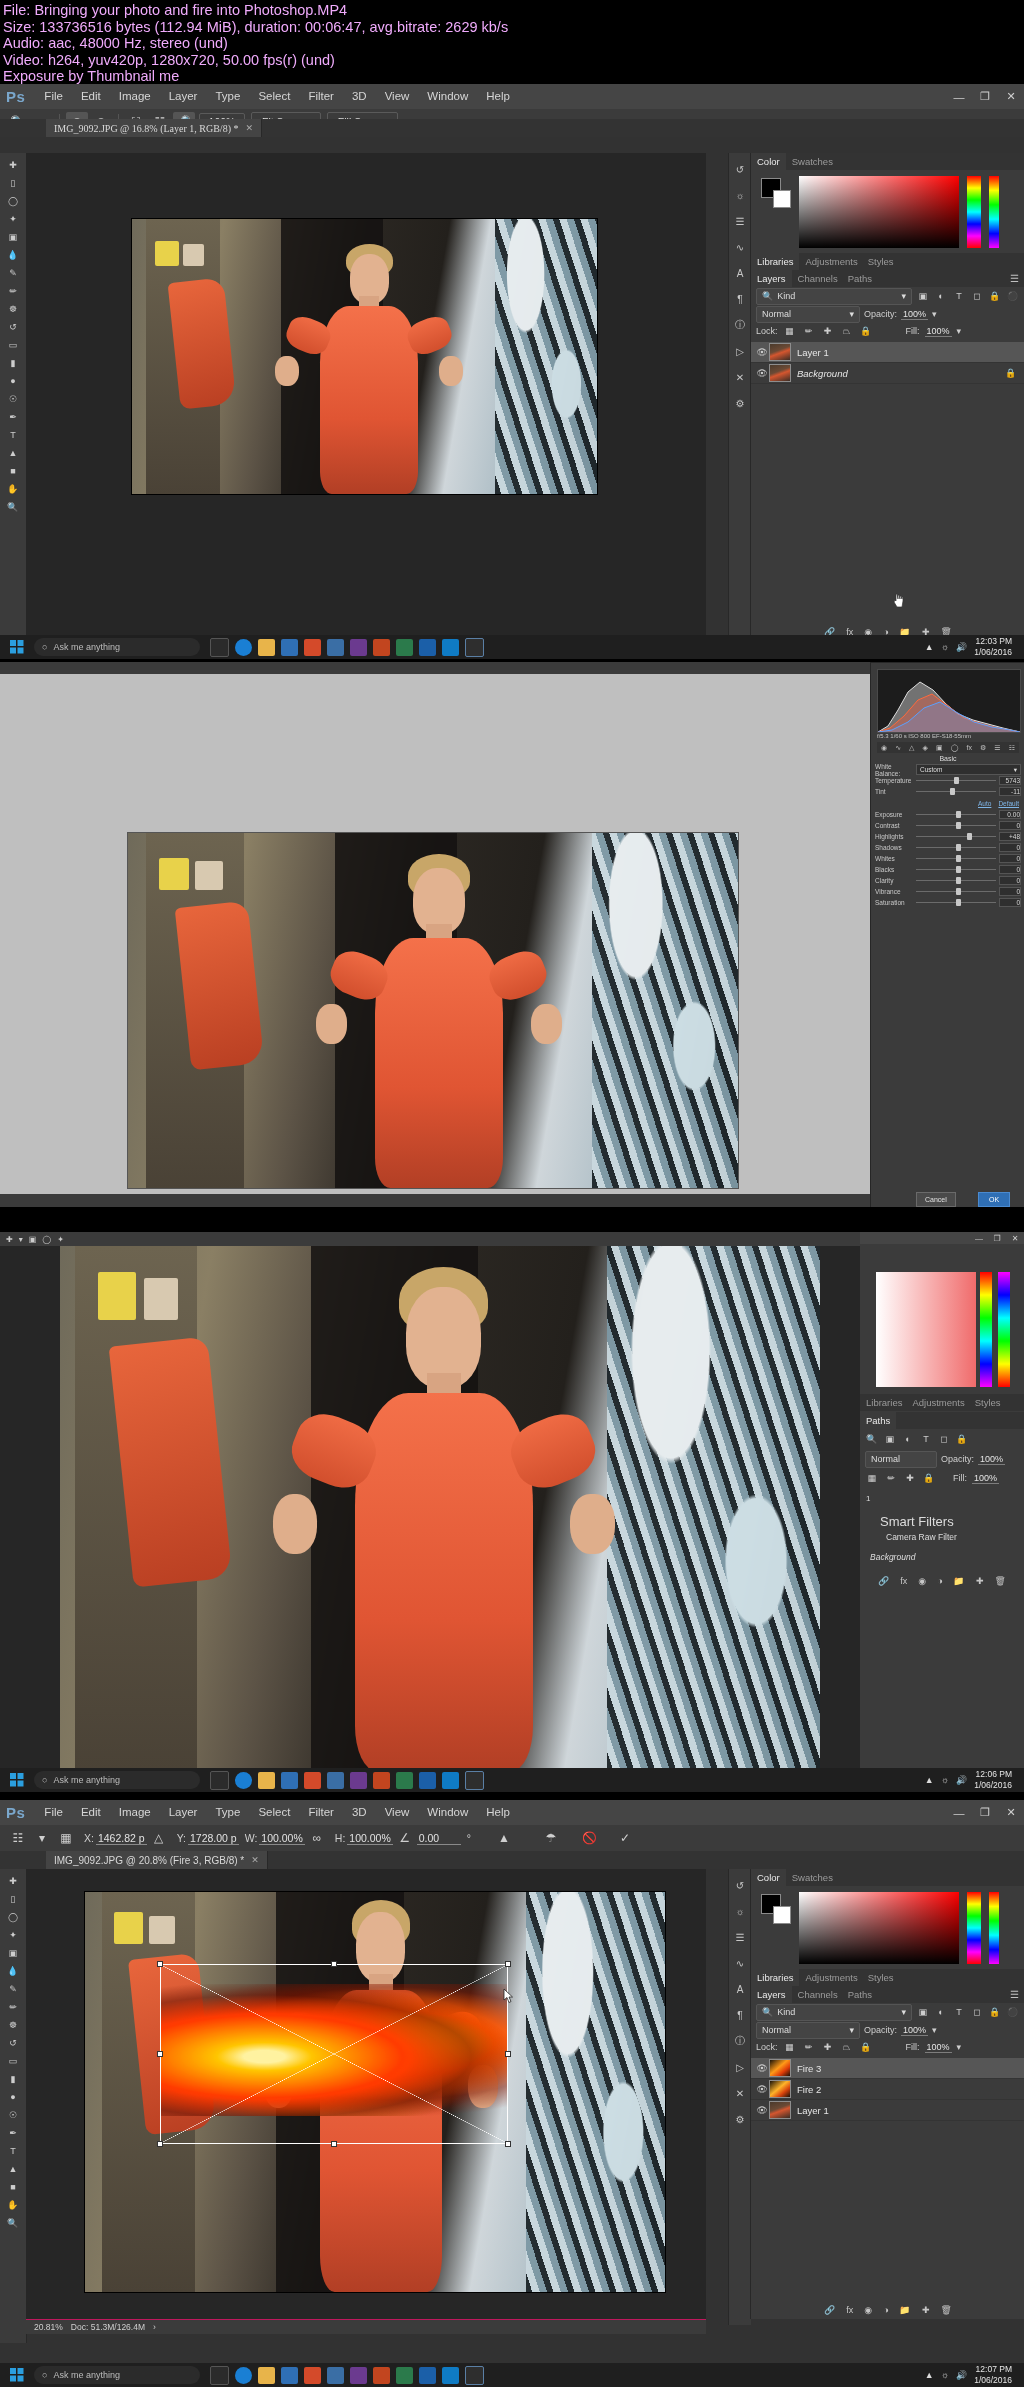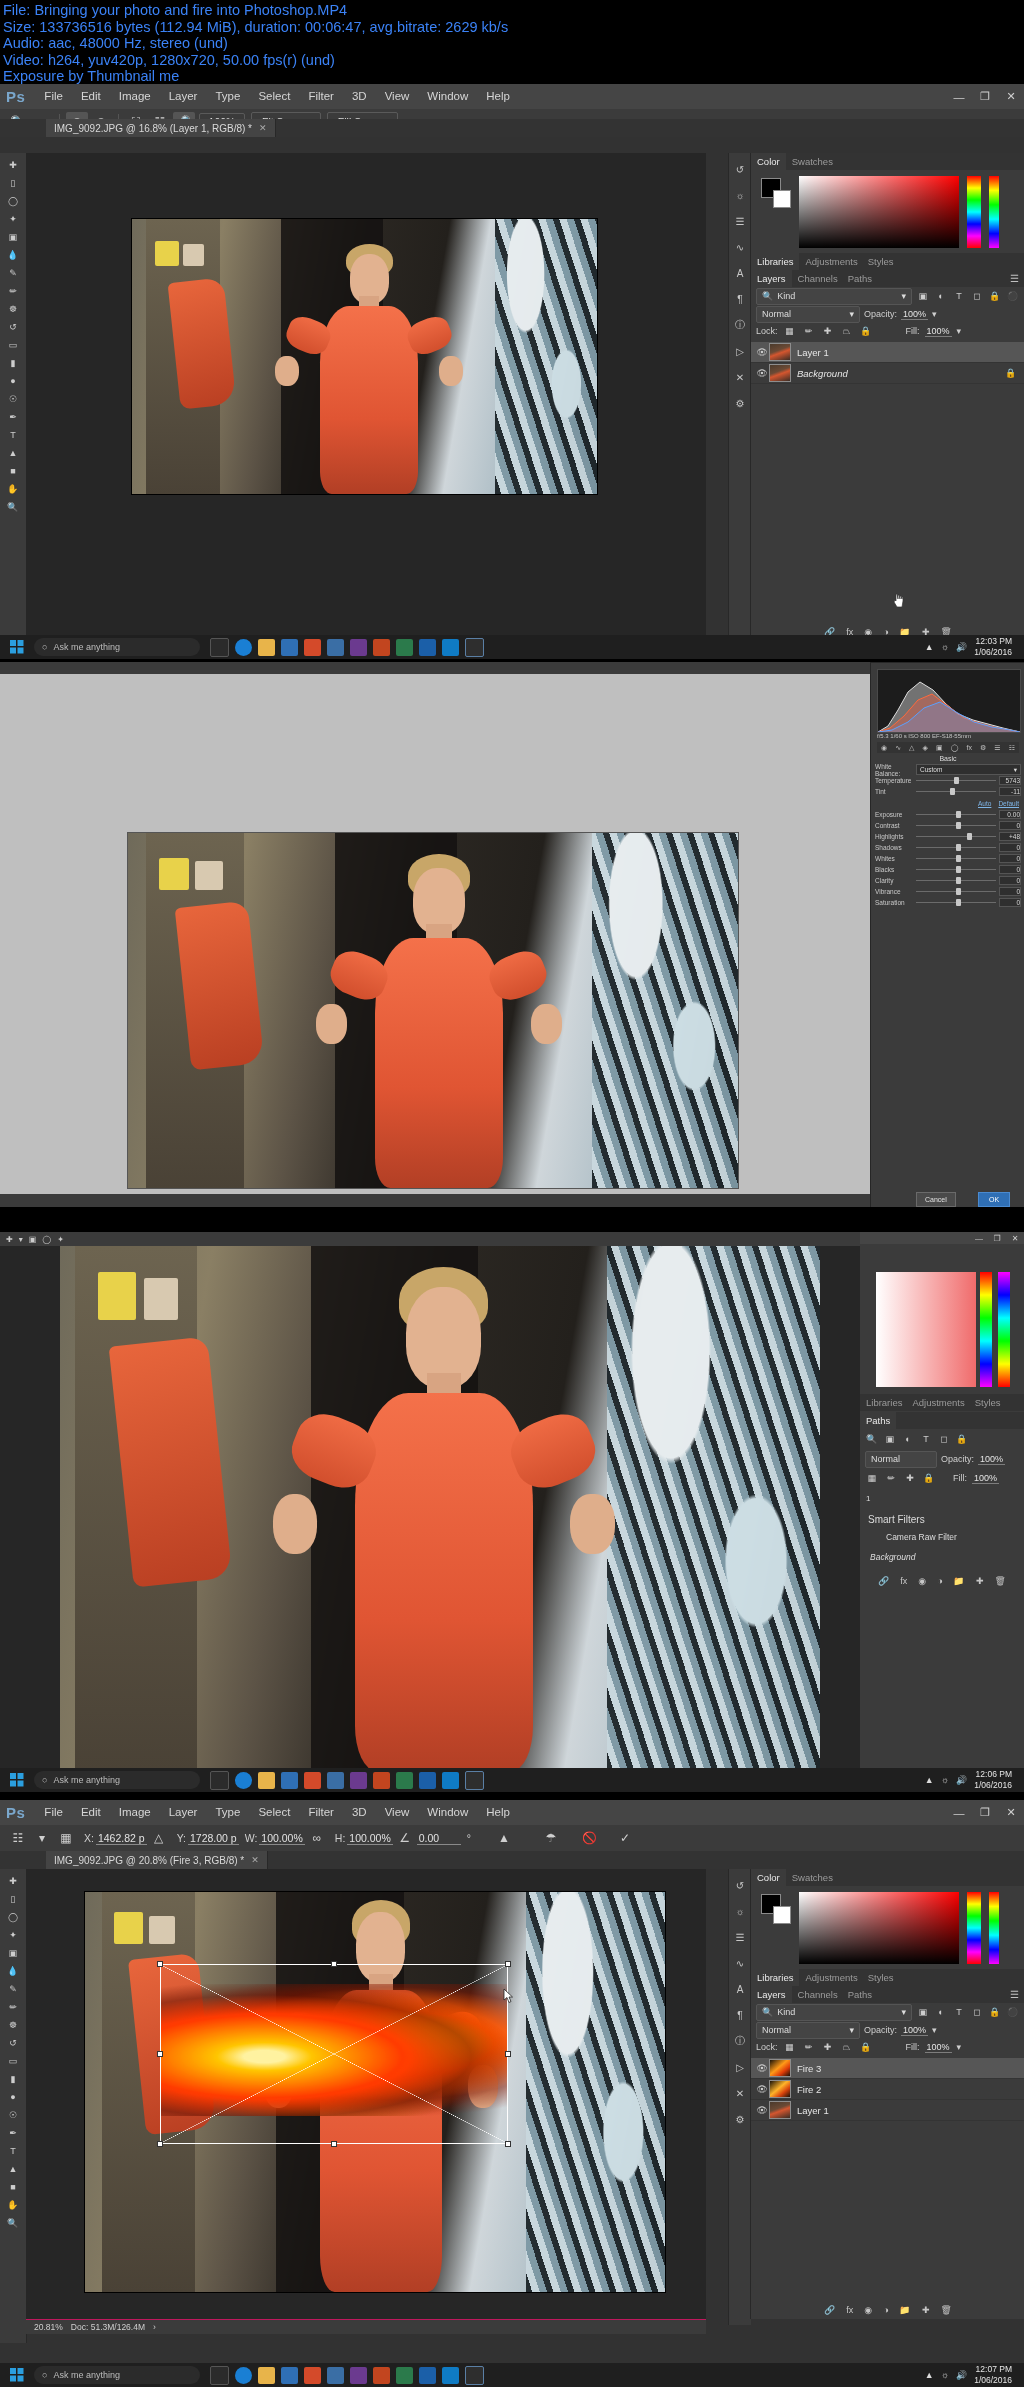--- a/index.html
+++ b/index.html
@@ -1,20 +1,20 @@
 <!DOCTYPE html>
 <html><head>
 <meta charset="utf-8">
 <style>
   html,body{margin:0;padding:0;background:#000;}
   body{width:1024px;height:2387px;font-family:"Liberation Sans",sans-serif;overflow:hidden;}
   .page{position:relative;width:1024px;height:2387px;background:#000;}
 
   
-  .meta{position:absolute;left:0;top:0;width:1024px;height:84px;background:#000;color:#3b82f6;
+  .meta{position:absolute;left:0;top:0;width:1024px;height:84px;background:#000;color:#f0abfc;
         font-size:14.5px;line-height:16.6px;padding:2px 0 0 3px;box-sizing:border-box;}
   .meta div{white-space:nowrap;}
 
   
   .ps{position:absolute;background:#323232;overflow:hidden;}
   .menubar{position:absolute;left:0;top:0;right:0;height:25px;background:#454545;
            display:flex;align-items:center;}
   .pslogo{color:#7aa7cc;font-weight:bold;font-size:15px;padding:0 10px 0 6px;letter-spacing:.5px;}
   .menuitem{color:#d6d6d6;font-size:11.5px;padding:0 9px;line-height:25px;}
   .winbtns{margin-left:auto;display:flex;align-items:center;}
@@ -180,21 +180,21 @@
       <div class="obtn">⊖</div>
       <div class="osep"></div>
       <div class="obtn">⛶</div>
       <div class="obtn">☷</div>
       <div class="obtn on">🔎</div>
       <div class="ofield">100%</div>
       <div class="obutton">Fit Screen</div>
       <div class="obutton">Fill Screen</div>
     </div>
 
-    <div class="tabstrip" style="top:35px;">
+    <div class="tabstrip" style="top:35px;font-family:Liberation Serif, serif;">
       <div class="doctab">
         <span>IMG_9092.JPG @ 16.8% (Layer 1, RGB/8) *</span>
         <span class="x">✕</span>
       </div>
     </div>
 
     <div class="toolcol" style="left:0;top:69px;width:26px;height:506px;">
       <div class="tool">✚</div>
       <div class="tool">▯</div>
       <div class="tool">◯</div>
@@ -599,21 +599,21 @@
       </div>
       <div class="lockrow" style="position:absolute;left:0;top:238px;width:164px;">
         <div class="ficon">▦</div>
         <div class="ficon">✏</div>
         <div class="ficon">✚</div>
         <div class="ficon">🔒</div>
         <div class="lbl" style="margin-left:12px;">Fill:</div>
         <div class="val">100%</div>
       </div>
       <div style="position:absolute;left:6px;top:262px;color:#ddd;font-size:8px;">1</div>
-      <div style="position:absolute;left:8px;top:282px;color:#ddd;font-size:10px;">Smart Filters</div>
+      <div style="position:absolute;left:20px;top:282px;color:#ddd;font-size:13px;">Smart Filters</div>
       <div style="position:absolute;left:26px;top:300px;color:#ddd;font-size:8.5px;">Camera Raw Filter</div>
       <div style="position:absolute;left:10px;top:320px;color:#ddd;font-size:8.5px;font-style:italic;">Background</div>
       <div class="panelfoot" style="position:absolute;left:0;top:340px;width:164px;">
         <span>🔗</span>
         <span>fx</span>
         <span>◉</span>
         <span>◑</span>
         <span>📁</span>
         <span>✚</span>
         <span>🗑</span>

